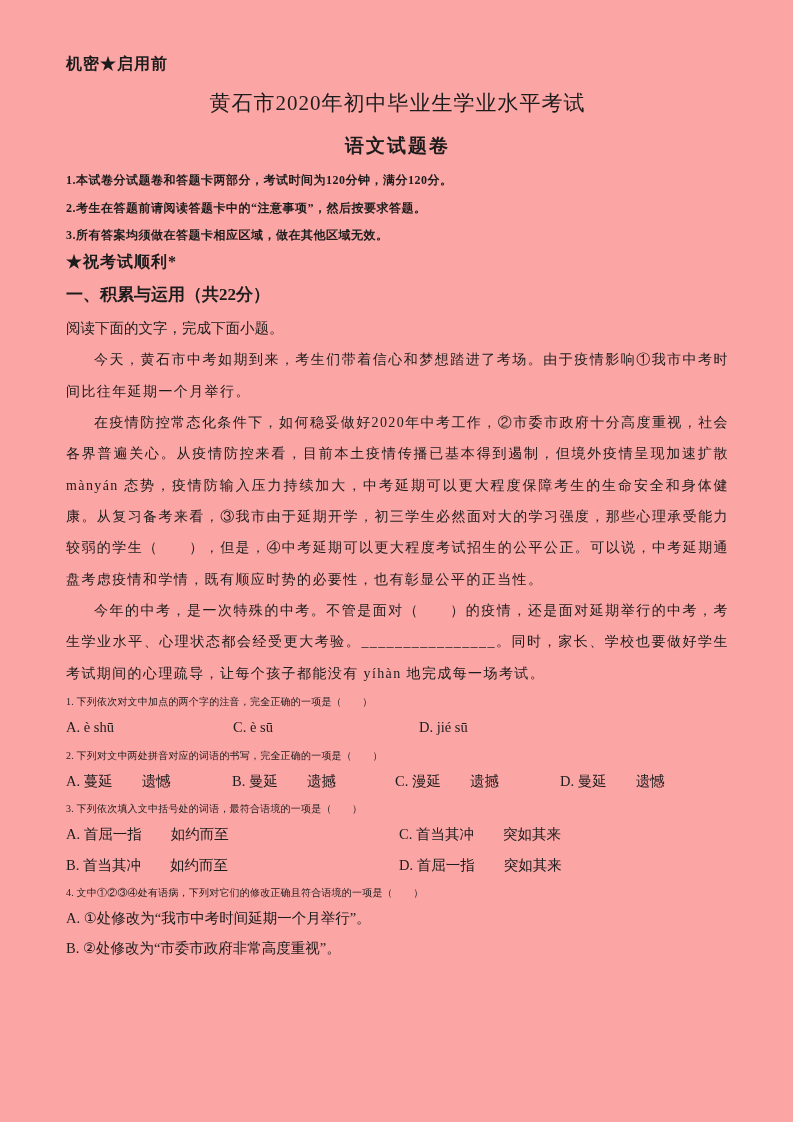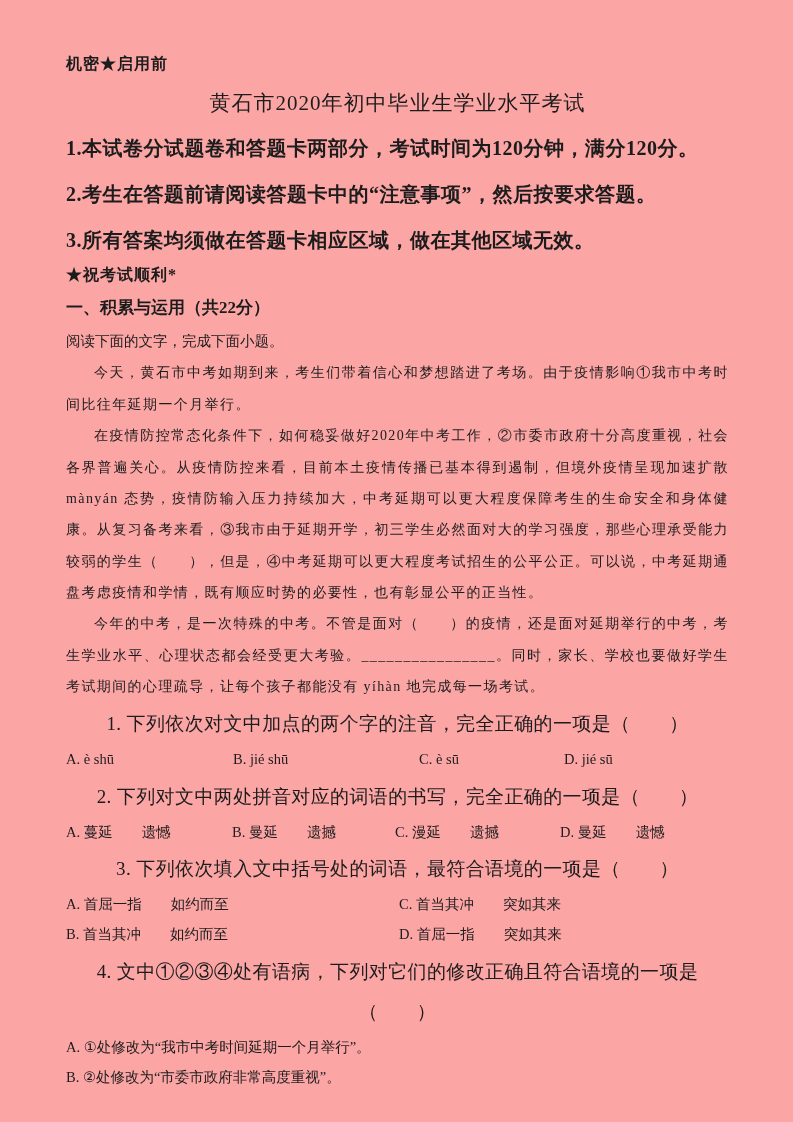--- a/index.html
+++ b/index.html
@@ -30,21 +30,21 @@
   }
   .subtitle {
     margin-top: 16px;
     text-align: center;
     font-size: 19px;
     font-weight: bold;
     letter-spacing: 2px;
   }
   .instructions { margin-top: 8px; }
   .instructions p {
-    font-size: 20px;
+    font-size: 12px;
     font-weight: 600;
     line-height: 2.3;
     letter-spacing: 0.5px;
   }
   .wish {
     margin: 2px 0 4px 0;
     text-align: left;
     font-size: 16px;
     font-weight: 600;
     letter-spacing: 1px;
@@ -61,44 +61,44 @@
   }
   .para {
     font-size: 14px;
     line-height: 2.24;
     text-align: justify;
     text-indent: 2em;
     letter-spacing: 0.1em;
   }
   .question { margin-top: 2px; }
   .stem {
-    font-size: 19px;
+    font-size: 10px;
     line-height: 2.1;
     letter-spacing: 0.02em;
-    text-align: center;
   }
   .opts {
     display: grid;
     font-size: 14.5px;
     line-height: 2.1;
   }
   .opts-q1 { grid-template-columns: 167px 186px 145px 1fr; }
   .opts-q2 { grid-template-columns: 166px 163px 165px 1fr; }
   .opts-2col { grid-template-columns: 333px 1fr; }
   .opts-block { grid-template-columns: 1fr; }
   .opt { white-space: pre-wrap; }
 </style>
 </head>
 <body>
 
 <div class="page">
 
   <div class="confidential">机密★启用前</div>
 
   <h1 class="title">黄石市2020年初中毕业生学业水平考试</h1>
+  <h2 class="subtitle">语文试题卷</h2>
 
   <div class="instructions">
     <p>1.本试卷分试题卷和答题卡两部分，考试时间为120分钟，满分120分。</p>
     <p>2.考生在答题前请阅读答题卡中的“注意事项”，然后按要求答题。</p>
     <p>3.所有答案均须做在答题卡相应区域，做在其他区域无效。</p>
   </div>
 
   <div class="wish">★祝考试顺利*</div>
 
   <h3 class="section-heading">一、积累与运用（共22分）</h3>
@@ -106,21 +106,20 @@
   <p class="intro">阅读下面的文字，完成下面小题。</p>
 
   <p class="para">今天，黄石市中考如期到来，考生们带着信心和梦想踏进了考场。由于疫情影响①我市中考时间比往年延期一个月举行。</p>
   <p class="para">在疫情防控常态化条件下，如何稳妥做好2020年中考工作，②市委市政府十分高度重视，社会各界普遍关心。从疫情防控来看，目前本土疫情传播已基本得到遏制，但境外疫情呈现加速扩散 mànyán 态势，疫情防输入压力持续加大，中考延期可以更大程度保障考生的生命安全和身体健康。从复习备考来看，③我市由于延期开学，初三学生必然面对大的学习强度，那些心理承受能力较弱的学生（　　），但是，④中考延期可以更大程度考试招生的公平公正。可以说，中考延期通盘考虑疫情和学情，既有顺应时势的必要性，也有彰显公平的正当性。</p>
   <p class="para">今年的中考，是一次特殊的中考。不管是面对（　　）的疫情，还是面对延期举行的中考，考生学业水平、心理状态都会经受更大考验。________________。同时，家长、学校也要做好学生考试期间的心理疏导，让每个孩子都能没有 yíhàn 地完成每一场考试。</p>
 
   <div class="question">
     <p class="stem">1. 下列依次对文中加点的两个字的注音，完全正确的一项是（　　）</p>
     <div class="opts opts-q1">
       <span class="opt">A. è shū</span>
-      <span class="opt">B. jié shū</span>
       <span class="opt">C. è sū</span>
       <span class="opt">D. jié sū</span>
     </div>
   </div>
 
   <div class="question">
     <p class="stem">2. 下列对文中两处拼音对应的词语的书写，完全正确的一项是（　　）</p>
     <div class="opts opts-q2">
       <span class="opt">A. 蔓延　　遗憾</span>
       <span class="opt">B. 曼延　　遗撼</span>

